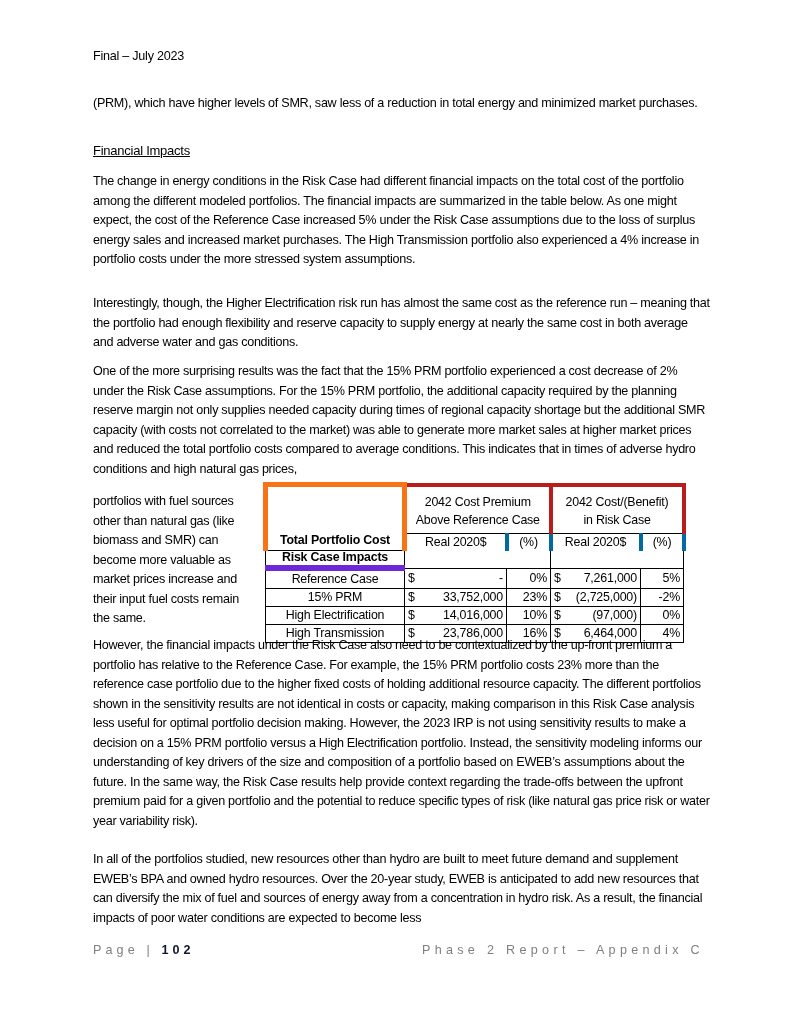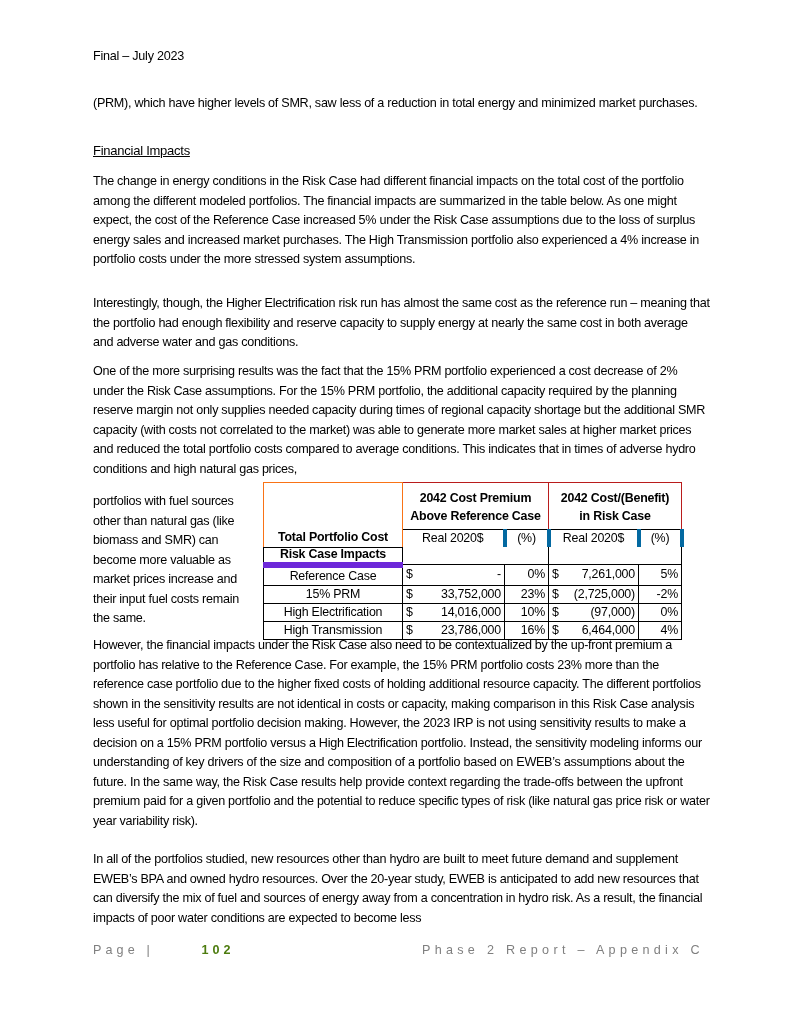--- a/index.html
+++ b/index.html
@@ -14,30 +14,30 @@
 
   table.cost { position: absolute; left: 263px; top: 482px; border-collapse: collapse;
                font-size: 12.4px; letter-spacing: -0.2px; }
   table.cost td { padding: 0 3px; height: 17px; line-height: 17px; white-space: nowrap; }
   .c-label { width: 132px; text-align: center; border-left: 1px solid #000; border-right: 1px solid #000; }
   .c-dollar { width: 12px; text-align: left; padding-right: 0 !important; }
   .c-val { width: 80px; text-align: right; }
   .c-pct { width: 34px; text-align: right; border-left: 1px solid #000; border-right: 1px solid #000; }
   .c-val2 { width: 68px; text-align: right; }
   .c-pct2 { width: 33px; text-align: right; border-left: 1px solid #000; border-right: 1px solid #000; }
-  .group-hdr { text-align: center; font-weight: bold; line-height: 18px !important; height: 44px !important;
-               border: 1px solid #b91c1c; border-bottom: 1px solid #000; padding-top: 2px !important; margin-left: 48px; }
-  .title-hdr { font-weight: bold; text-align: center; vertical-align: bottom; border: 1px solid #f97316; border-bottom: 1px solid #000; line-height: 19px !important; }
+  .group-hdr { text-align: center; font-weight: normal; line-height: 18px !important; height: 44px !important;
+               border: 4px solid #b91c1c; border-bottom: 1px solid #000; padding-top: 2px !important; margin-left: 48px; }
+  .title-hdr { font-weight: bold; text-align: center; vertical-align: bottom; border: 5px solid #f97316; border-bottom: 1px solid #000; line-height: 19px !important; }
   .sub-hdr { text-align: center; border-left: 1px solid #000; border-right: 4px solid #0369a1; }
   .row td { border-top: 1px solid #000; }
   .last td { border-bottom: 1px solid #000; }
 
   .footer { position: absolute; top: 943px; font-size: 12.6px; color: #7f7f7f; letter-spacing: 4.1px; }
   .footer-left { left: 93px; }
-  .footer-left b { color: #4d7c0f; font-weight: bold; margin-left: 40px; }
+  .footer-left b { color: #0f172a; font-weight: bold; }
   .footer-right { right: 96px; letter-spacing: 4.3px; }
 </style>
 </head>
 <body>
 
 <div class="page">
 
   <div class="header-text">Final – July 2023</div>
 
   <p class="body-text" style="top:94px;">(PRM), which have higher levels of SMR, saw less of a reduction in total energy and minimized market purchases.</p>

